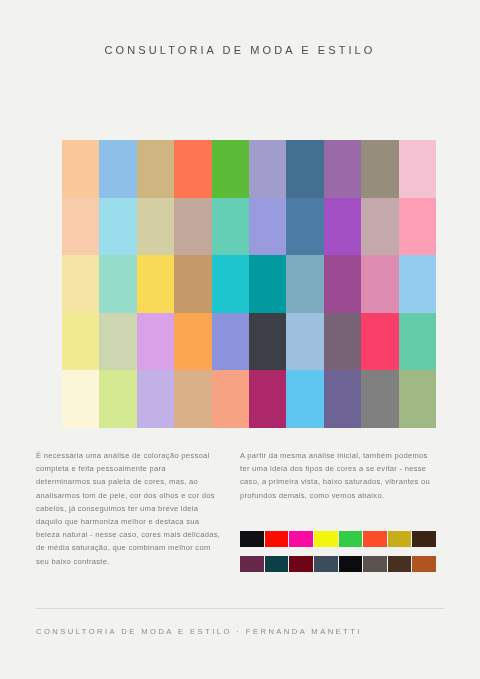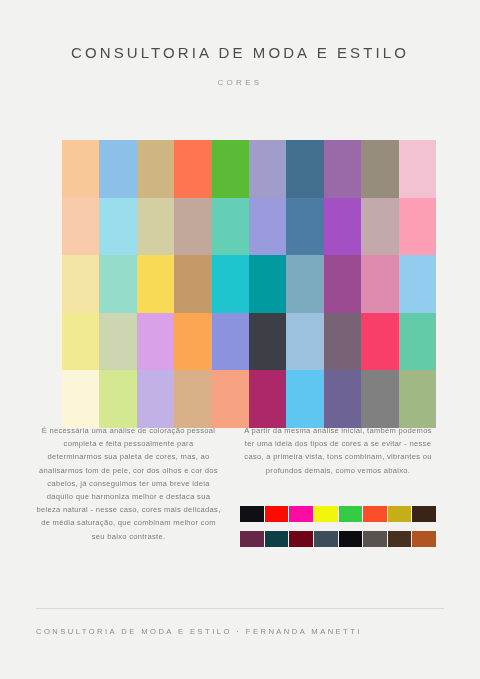--- a/index.html
+++ b/index.html
@@ -25,21 +25,21 @@
   
   .header {
     position: absolute;
     top: 44px;
     left: 0;
     width: 480px;
     text-align: center;
   }
   .eyebrow {
     font-family: "Liberation Sans", sans-serif;
-    font-size: 15px;
+    font-size: 11px;
     letter-spacing: 3.1px;
     color: #4c4c4c;
     font-weight: 400;
     margin: 0;
     padding: 0;
     text-transform: uppercase;
   }
   .title {
     font-family: "Liberation Serif", serif;
     font-size: 33px;
@@ -71,25 +71,24 @@
     grid-template-rows: repeat(5, 1fr);
   }
   .swatch-cell {
     width: 100%;
     height: 100%;
   }
 
   
   .columns {
     position: absolute;
-    top: 424px;
+    top: 449px;
     left: 0;
     width: 480px;
     height: 150px;
-    text-align: center;
   }
   .col {
     position: absolute;
     top: 0;
   }
   .col-left  { left: 36px;  width: 185px; }
   .col-right { left: 240px; width: 196px; }
   .body-text {
     font-family: "Liberation Sans", sans-serif;
     font-size: 7.6px;
@@ -139,21 +138,20 @@
     text-transform: uppercase;
   }
 </style>
 </head>
 <body>
 
 <div class="page">
 
   <div class="header">
     <div class="eyebrow">CONSULTORIA DE MODA E ESTILO</div>
-    <div class="subtitle">CORES</div>
   </div>
 
   <div class="palette-grid">
       <div class="swatch-cell" style="background: rgb(248, 199, 154);"></div>
       <div class="swatch-cell" style="background: rgb(141, 192, 233);"></div>
       <div class="swatch-cell" style="background: rgb(207, 181, 129);"></div>
       <div class="swatch-cell" style="background: rgb(253, 117, 81);"></div>
       <div class="swatch-cell" style="background: rgb(92, 187, 54);"></div>
       <div class="swatch-cell" style="background: rgb(160, 157, 202);"></div>
       <div class="swatch-cell" style="background: rgb(67, 111, 144);"></div>
@@ -200,21 +198,21 @@
       <div class="swatch-cell" style="background: rgb(109, 100, 149);"></div>
       <div class="swatch-cell" style="background: rgb(128, 128, 128);"></div>
       <div class="swatch-cell" style="background: rgb(159, 184, 132);"></div>
     </div>
 
   <div class="columns">
     <div class="col col-left">
       <p class="body-text">É necessária uma análise de coloração pessoal completa e feita pessoalmente para determinarmos sua paleta de cores, mas, ao analisarmos tom de pele, cor dos olhos e cor dos cabelos, já conseguimos ter uma breve ideia daquilo que harmoniza melhor e destaca sua beleza natural - nesse caso, cores mais delicadas, de média saturação, que combinam melhor com seu baixo contraste.</p>
     </div>
     <div class="col col-right">
-      <p class="body-text">A partir da mesma análise inicial, também podemos ter uma ideia dos tipos de cores a se evitar - nesse caso, a primeira vista, tons combinam, vibrantes ou profundos demais, como vemos abaixo.</p>
+      <p class="body-text">A partir da mesma análise inicial, também podemos ter uma ideia dos tipos de cores a se evitar - nesse caso, a primeira vista, baixo saturados, vibrantes ou profundos demais, como vemos abaixo.</p>
       <div class="avoid-bars">
         <div class="bar-row">
             <div class="bar-cell" style="background: rgb(16, 15, 20);"></div>
             <div class="bar-cell" style="background: rgb(251, 11, 0);"></div>
             <div class="bar-cell" style="background: rgb(250, 11, 162);"></div>
             <div class="bar-cell" style="background: rgb(242, 246, 12);"></div>
             <div class="bar-cell" style="background: rgb(53, 204, 69);"></div>
             <div class="bar-cell" style="background: rgb(251, 77, 42);"></div>
             <div class="bar-cell" style="background: rgb(198, 174, 24);"></div>
             <div class="bar-cell" style="background: rgb(58, 36, 21);"></div>

